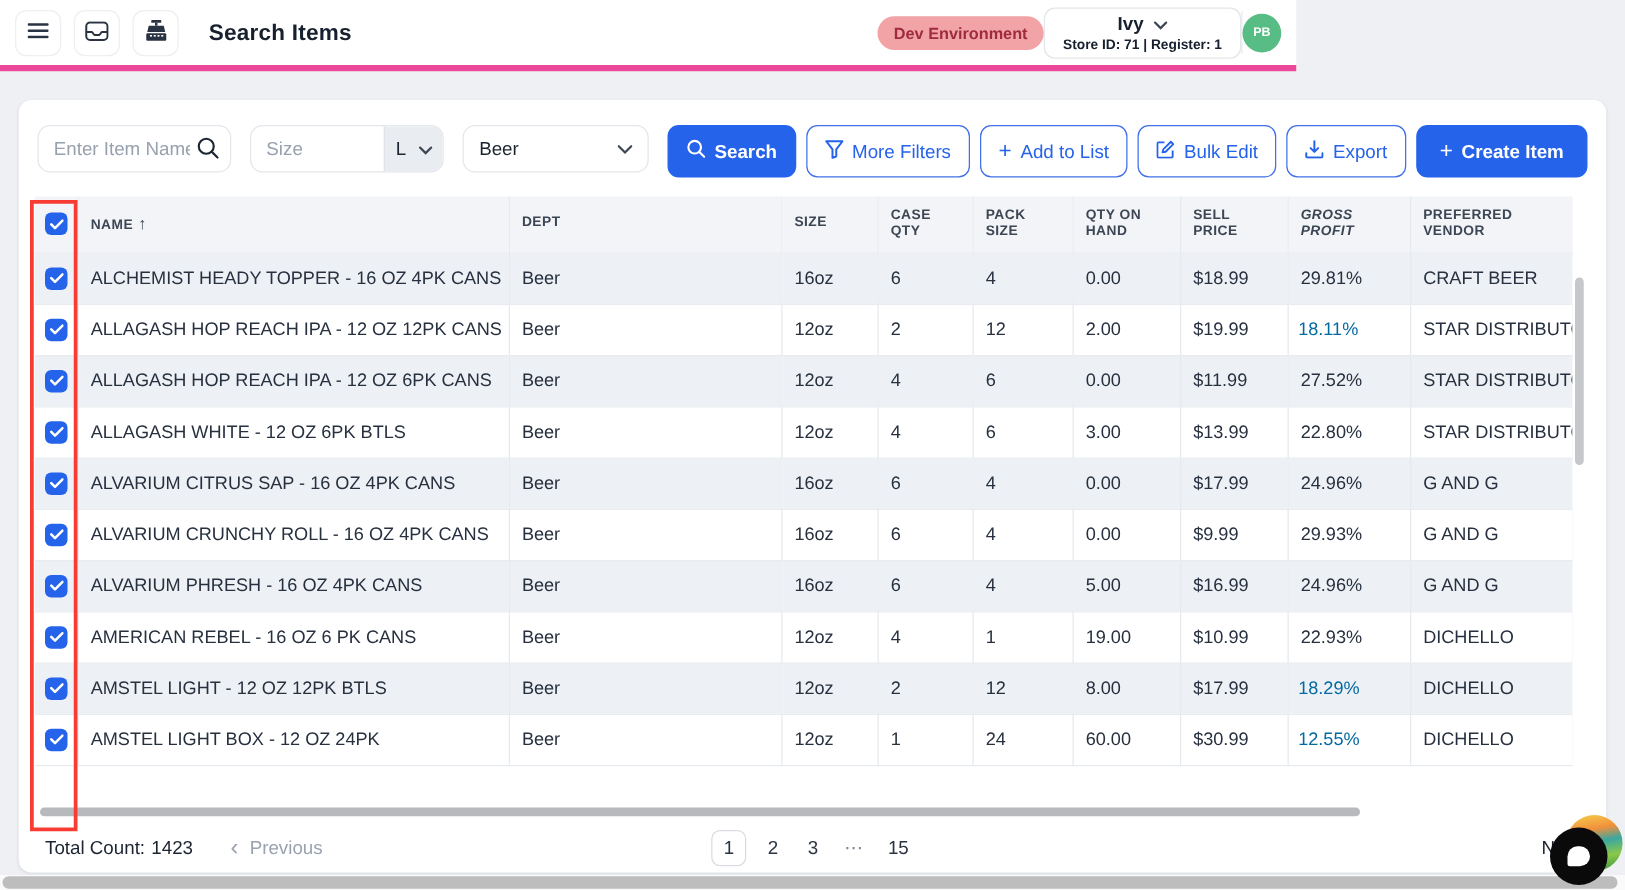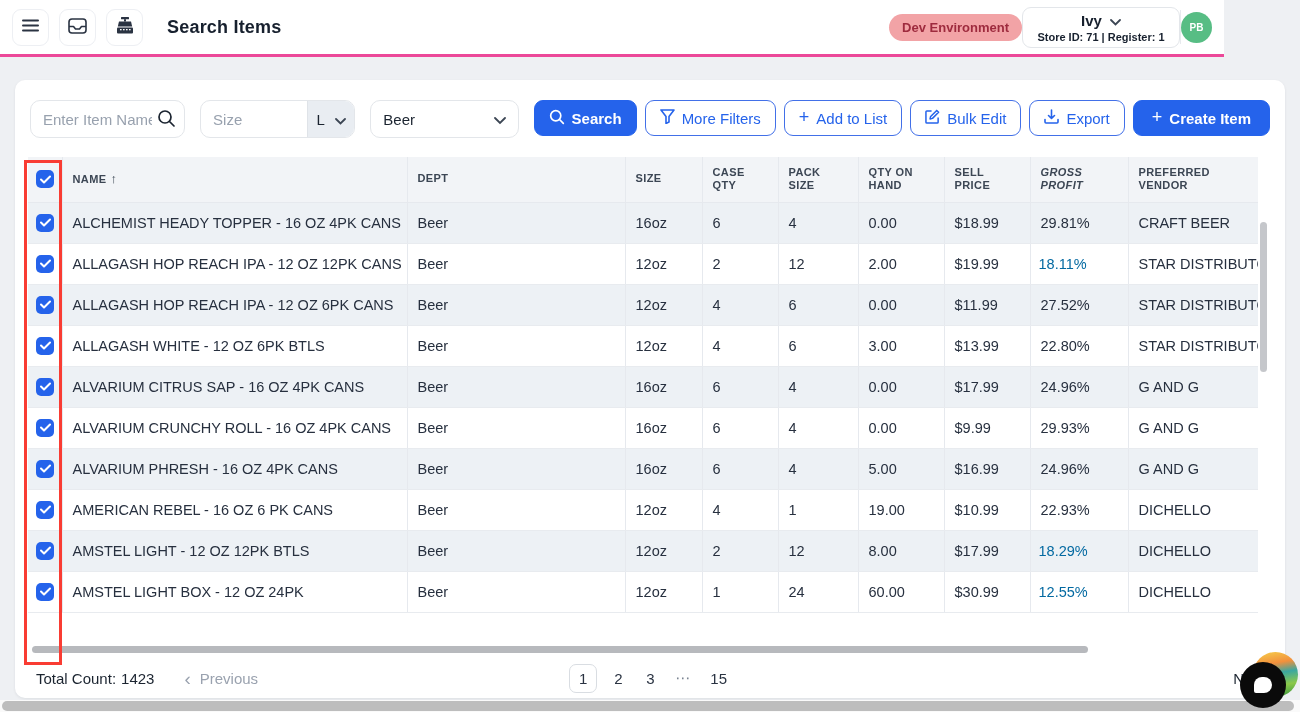--- a/index.html
+++ b/index.html
@@ -5,22 +5,22 @@
   * { box-sizing: border-box; margin: 0; padding: 0; }
   html,body { width:1300px; height:712px; overflow:hidden; }
   body {
     font-family:"Liberation Sans", sans-serif;
     background:#eef0f3;
     position:relative;
     color:#27303f;
   }
   
   .app-header {
-    position:absolute; top:0; left:0; width:1224px; height:57px;
-    background:#fff; border-bottom:3px solid #ec4899;
+    position:absolute; top:0; left:0; width:1037px; height:57px;
+    background:#fff; border-bottom:5px solid #ec4899;
     display:flex; align-items:center; padding:0 12px;
   }
   .icon-btn {
     width:37px; height:37px; border:1px solid #edeff3; border-radius:9px;
     background:#fff; display:flex; align-items:center; justify-content:center;
     margin-right:10px; cursor:pointer;
   }
   .page-title { font-size:18px; font-weight:700; color:#17202e; margin-left:14px; letter-spacing:.2px; }
   .header-right { margin-left:auto; display:flex; align-items:center; }
   .env-badge {
@@ -58,21 +58,21 @@
   .size-group input { border:none; outline:none; width:106px; padding:0 12px; font-size:15px; font-family:inherit; color:#1b2430; background:transparent; }
   .size-group input::placeholder { color:#98a1ae; }
   .size-unit {
     flex:1; background:#e9edf2; border-left:1px solid #dfe3e8;
     display:flex; align-items:center; justify-content:center; gap:10px;
     font-size:15px; color:#1b2430;
   }
   .dept-select { width:160px; display:flex; align-items:center; justify-content:space-between; padding:0 12px; color:#1b2430; cursor:pointer; }
   .btn-group { margin-left:auto; display:flex; gap:8px; }
   .btn {
-    height:36px; border-radius:9px; font-size:15px; font-family:inherit;
+    height:42px; border-radius:9px; font-size:15px; font-family:inherit;
     display:flex; align-items:center; gap:7px; padding:0 14px; cursor:pointer; white-space:nowrap;
   }
   .btn-primary { background:#2563eb; border:1px solid #2563eb; color:#fff; font-weight:600; }
   .btn-outline { background:#fff; border:1px solid #4270e8; color:#2563eb; font-weight:500; }
   .plus { font-size:18px; font-weight:400; line-height:1; margin-top:-2px; }
   
   .table-wrap { position:absolute; top:77px; left:13px; width:1230px; height:497px; overflow:hidden; }
   table { border-collapse:collapse; table-layout:fixed; width:1230px; }
   th, td { border-right:1px solid #e6e9ee; padding:0 10px; text-align:left; overflow:hidden; }
   th {

